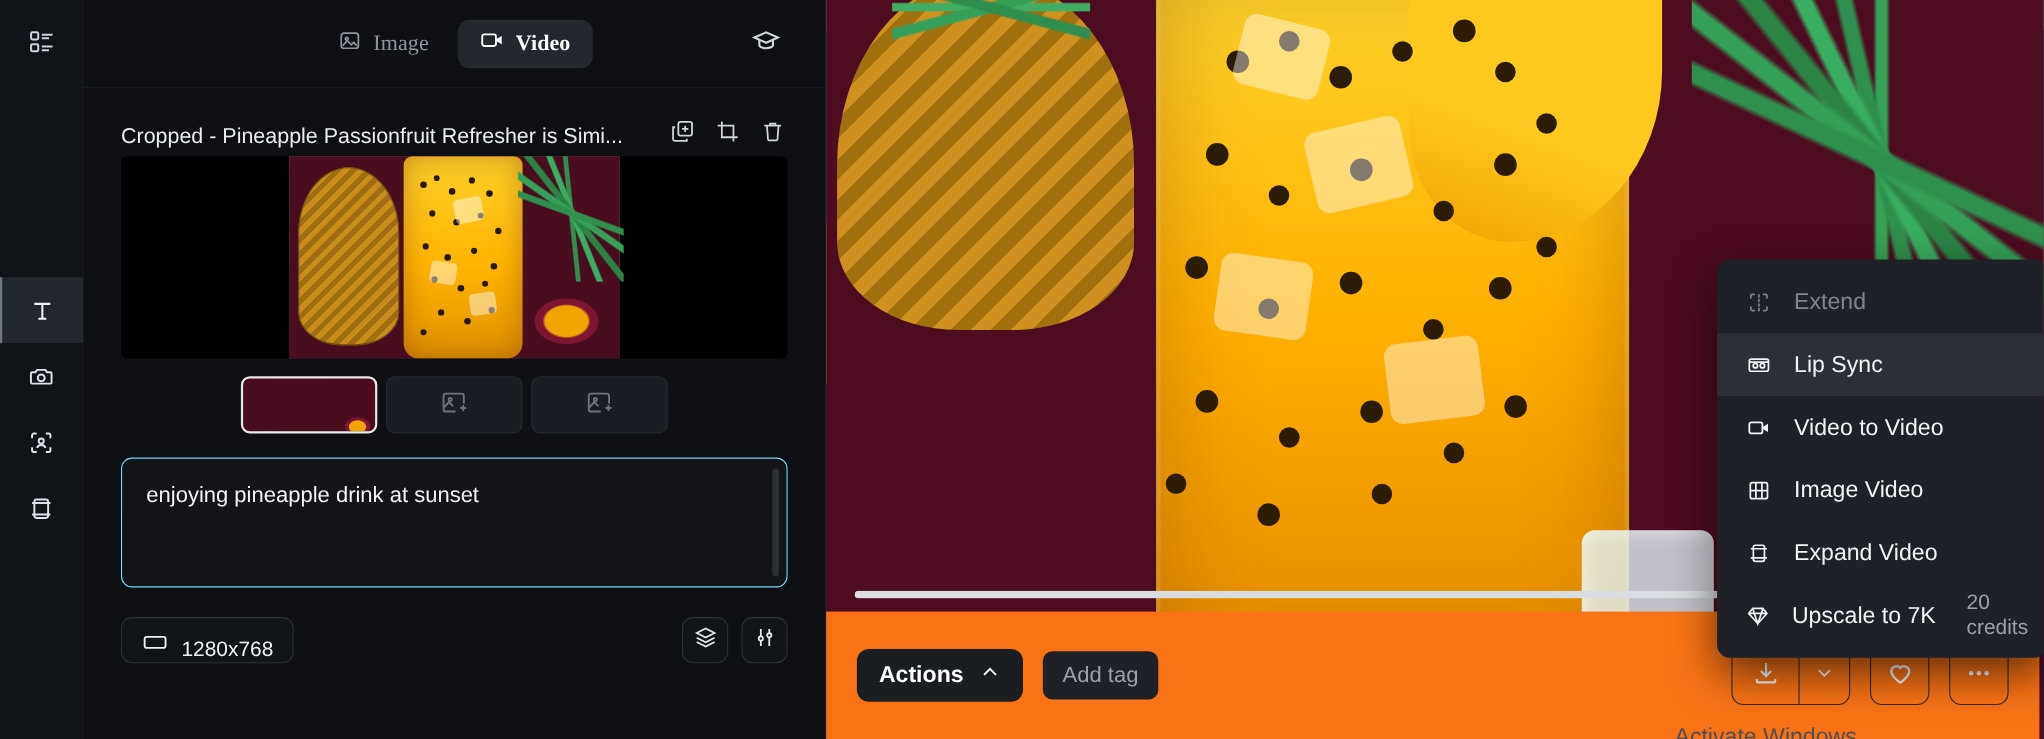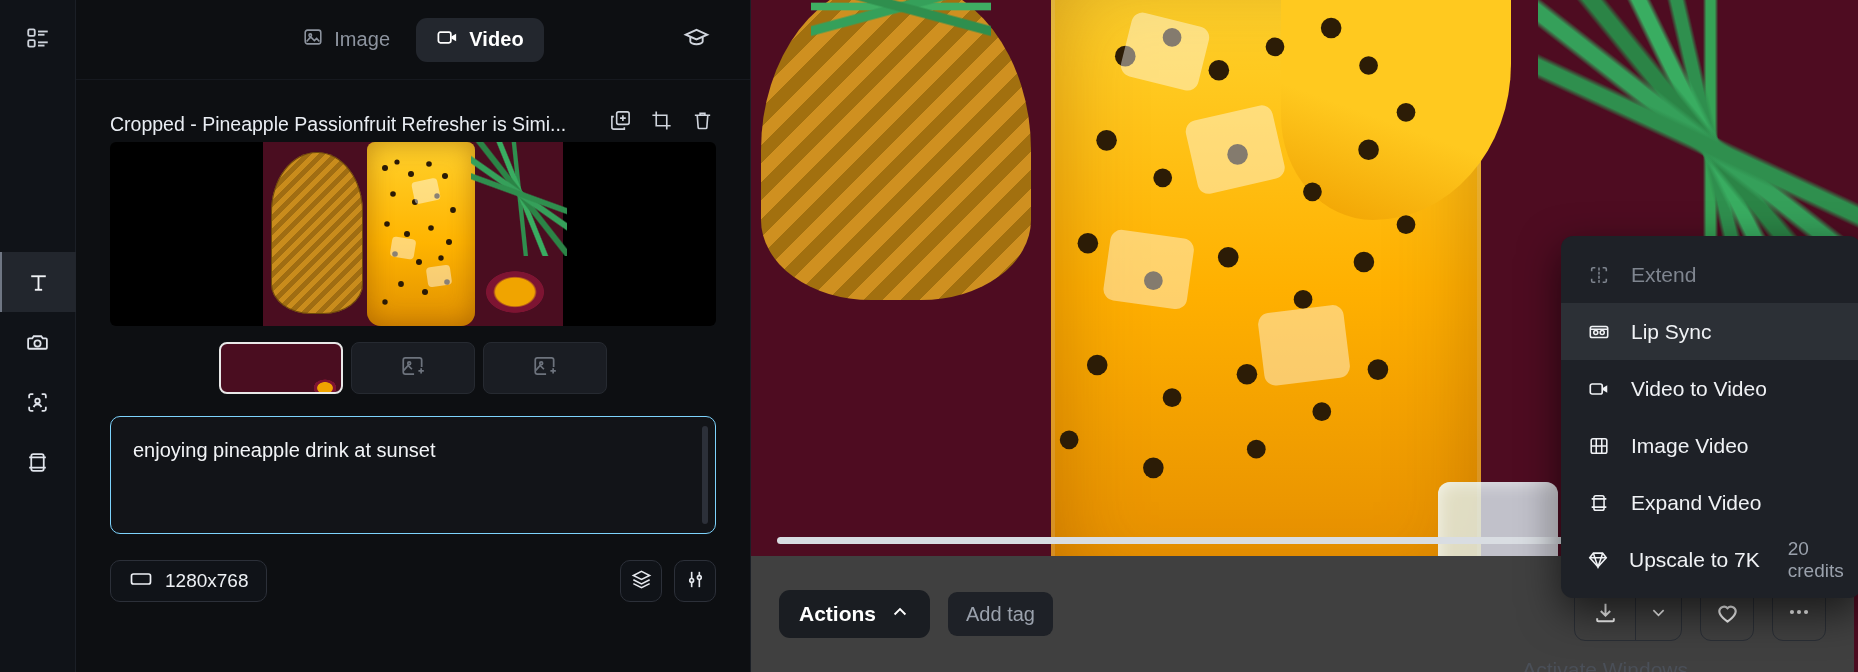--- a/index.html
+++ b/index.html
@@ -36,20 +36,21 @@
   .topbar {
     height: 80px; display: flex; align-items: center; justify-content: center;
     position: relative; border-bottom: 1px solid #16191f;
   }
   .seg { display: flex; align-items: center; gap: 6px; }
   .seg-btn {
     display: flex; align-items: center; gap: 10px;
     height: 44px; padding: 0 20px; border-radius: 11px;
     font-size: 20px; color: #8d949f; cursor: pointer; background: transparent;
     letter-spacing: .1px;
+    font-family: Liberation Serif, serif;
   }
   .seg-btn.active { background: #23272e; color: #fff; font-weight: 600; }
   .grad-cap { position: absolute; right: 40px; top: 50%; transform: translateY(-50%); color: #cfd4dc; cursor: pointer; }
 
   .title-row {
     display: flex; align-items: flex-end; height: 56px;
     padding: 0 36px 0 34px; gap: 18px;
   }
   .title-text {
     flex: 1; color: #e9edf3; font-size: 19.5px; white-space: nowrap; overflow: hidden;
@@ -118,21 +119,21 @@
   }
   .prompt-scroll {
     position: absolute; right: 8px; top: 10px; width: 6px; height: 98px;
     background: #2c3039; border-radius: 3px; cursor: pointer;
   }
 
   .left-bottom {
     display: flex; align-items: center; padding: 22px 34px 0 34px; gap: 12px;
   }
   .chip {
-    display: flex; align-items: center; gap: 12px; height: 42px; padding: 0 18px;
+    display: flex; align-items: flex-end; gap: 12px; height: 42px; padding: 0 18px;
     border: 1px solid #2c3039; border-radius: 10px; color: #eef1f5; font-size: 19px;
     cursor: pointer; background: #101318;
   }
   .spacer { flex: 1; }
   .sq-btn {
     width: 42px; height: 42px; border: 1px solid #2c3039; border-radius: 10px;
     display: flex; align-items: center; justify-content: center; color: #e6e9ee;
     cursor: pointer; background: #101318;
   }
 
@@ -201,21 +202,21 @@
   .v-ctl { cursor: pointer; display: flex; align-items: center; justify-content: center; }
   .v-progress {
     position: absolute; left: 0; right: 0; bottom: 128px; height: 8px; z-index: 9;
     display: flex; align-items: center; padding: 0 26px; cursor: pointer;
   }
   .v-progress-track { flex: 1; height: 7px; background: rgba(255,255,255,.28); border-radius: 4px; overflow: hidden; }
   .v-progress-fill { height: 100%; background: #d9dde2; width: 100%; }
 
   
   .v-bottom {
-    position: absolute; left: 0; right: 4px; bottom: 0; height: 116px; background: #404040;
+    position: absolute; left: 0; right: 4px; bottom: 0; height: 116px; background: #f97316;
     display: flex; align-items: center; padding: 0 28px; gap: 18px; z-index: 10;
   }
   .act-btn {
     display: flex; align-items: center; gap: 14px; height: 48px; padding: 0 20px;
     background: #1a1d22; border-radius: 11px; color: #fff; font-size: 21px;
     font-weight: 600; cursor: pointer;
   }
   .tag-btn {
     display: flex; align-items: center; height: 44px; padding: 0 18px;
     background: #1e2127; border-radius: 9px; color: #9aa1ac; font-size: 20px; cursor: pointer; justify-content: center;

